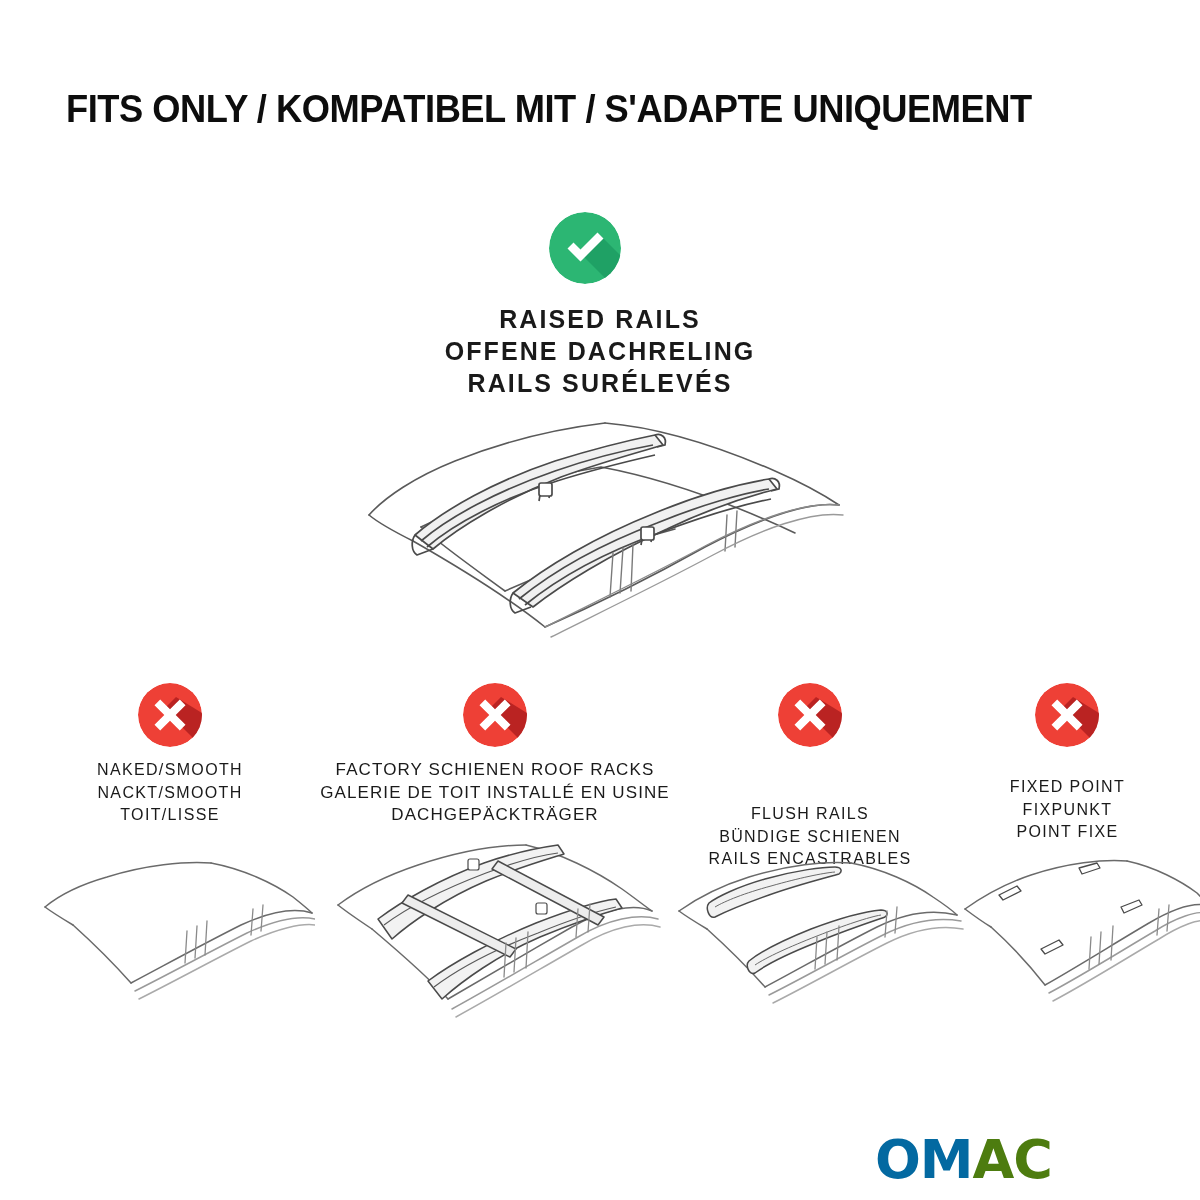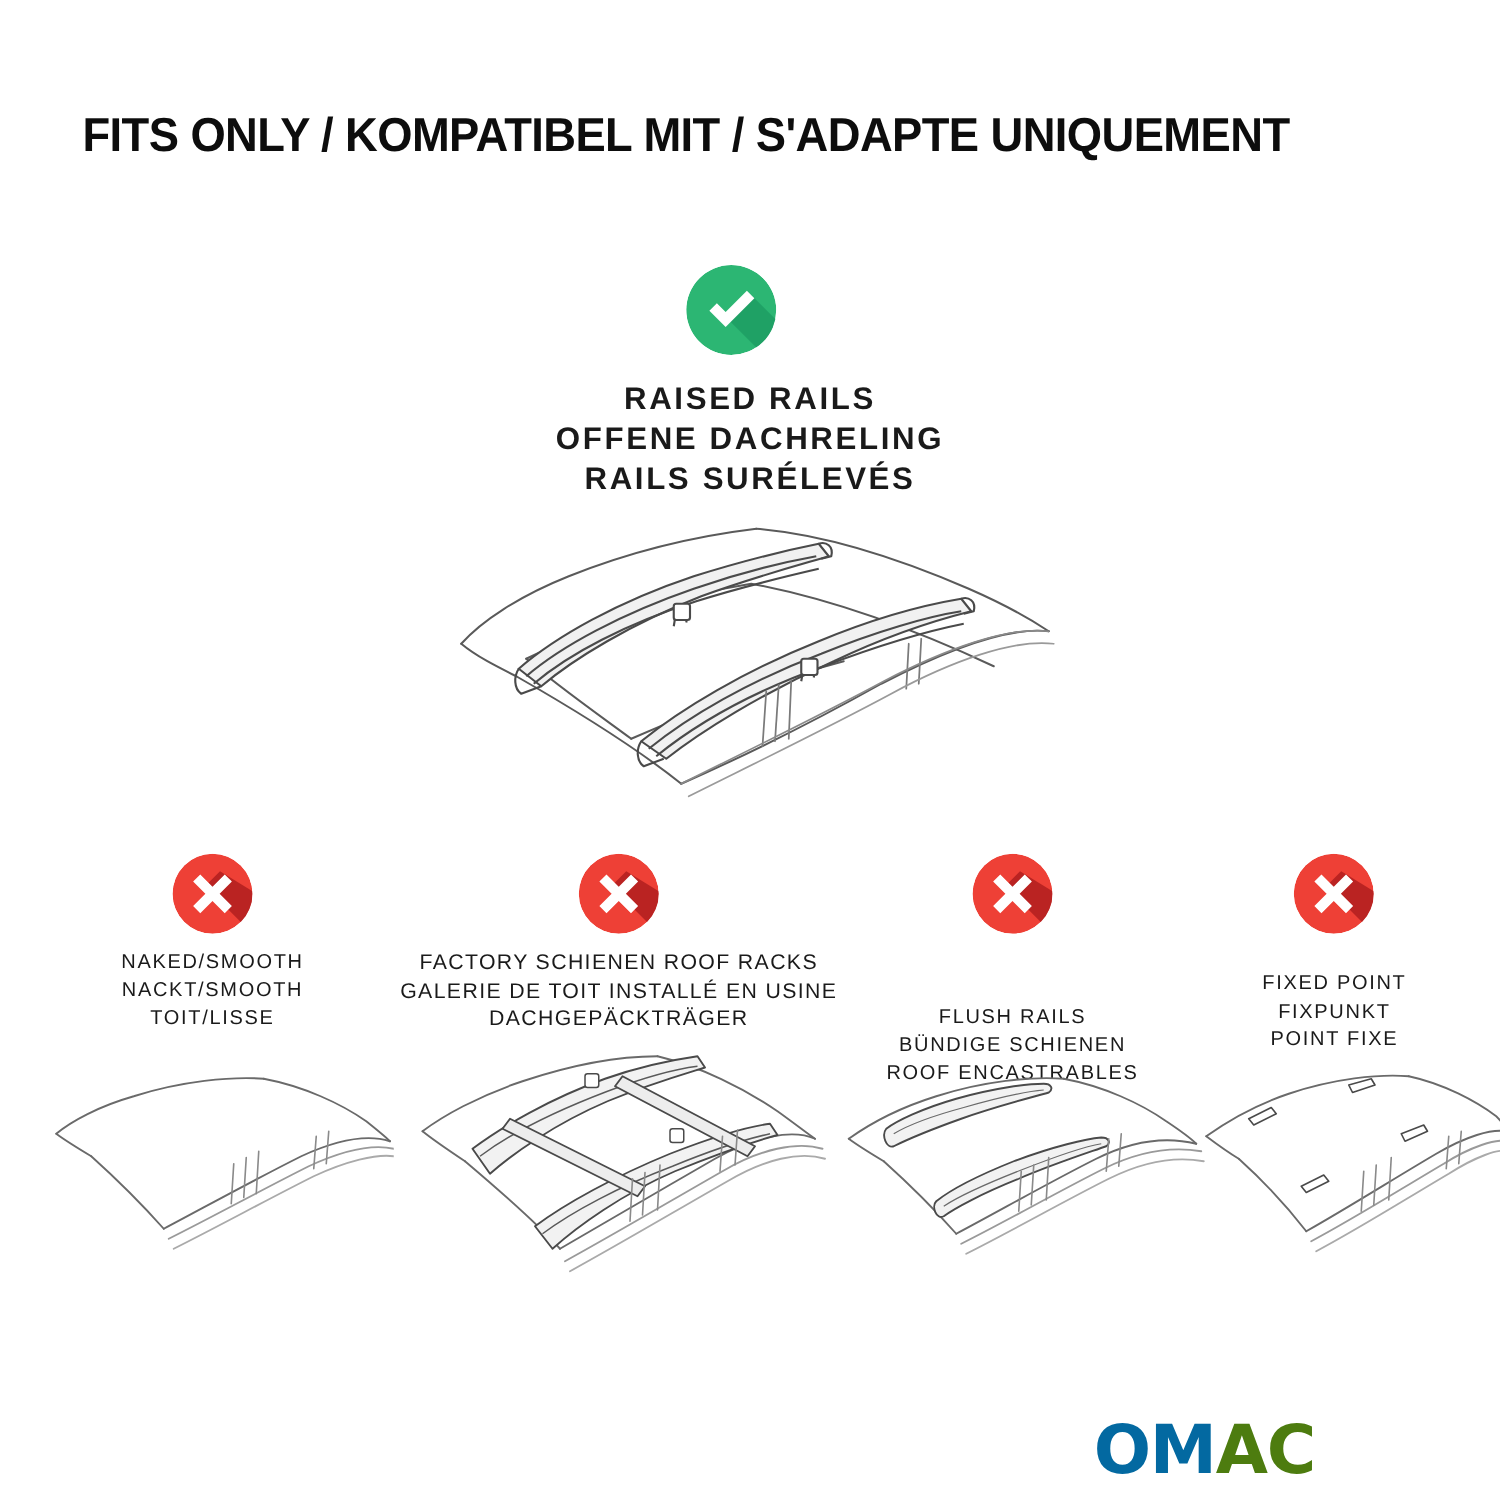--- a/index.html
+++ b/index.html
@@ -312,21 +312,21 @@
           <circle cx="32" cy="32" r="32" fill="#ee4036"></circle>
           <path d="M26 26 L64 64 L64 30 L38 14 Z" fill="#b01f1f" opacity="0.85"></path>
           <path d="M32 26.3 L41.8 16.5 L47.5 22.2 L37.7 32 L47.5 41.8 L41.8 47.5
                    L32 37.7 L22.2 47.5 L16.5 41.8 L26.3 32 L16.5 22.2 L22.2 16.5 Z" fill="#ffffff"></path>
         </g>
       </svg>
     </div>
     <div class="caption">
       <div>FLUSH RAILS</div>
       <div>BÜNDIGE SCHIENEN</div>
-      <div>ROOF ENCASTRABLES</div>
+      <div>RAILS ENCASTRABLES</div>
     </div>
     <div class="art">
       <svg width="300" height="190" viewBox="0 0 300 190">
         <g fill="none" stroke="#6a6a6a" stroke-width="1.5" stroke-linecap="round" stroke-linejoin="round">
           <path d="M14 56 C28 46 52 32 84 22 C122 10 160 6 186 8"></path>
           <path d="M186 8 C218 14 248 28 268 42 C280 50 288 56 292 60"></path>
           <path d="M14 56 C22 62 32 68 42 74"></path>
           <path d="M42 74 C62 92 84 114 100 132"></path>
           <path d="M100 132 C134 114 176 90 212 72 C240 58 268 54 292 60"></path>
           <path d="M104 140 C140 122 182 98 218 80 C246 66 272 62 296 66" stroke="#9a9a9a"></path>

